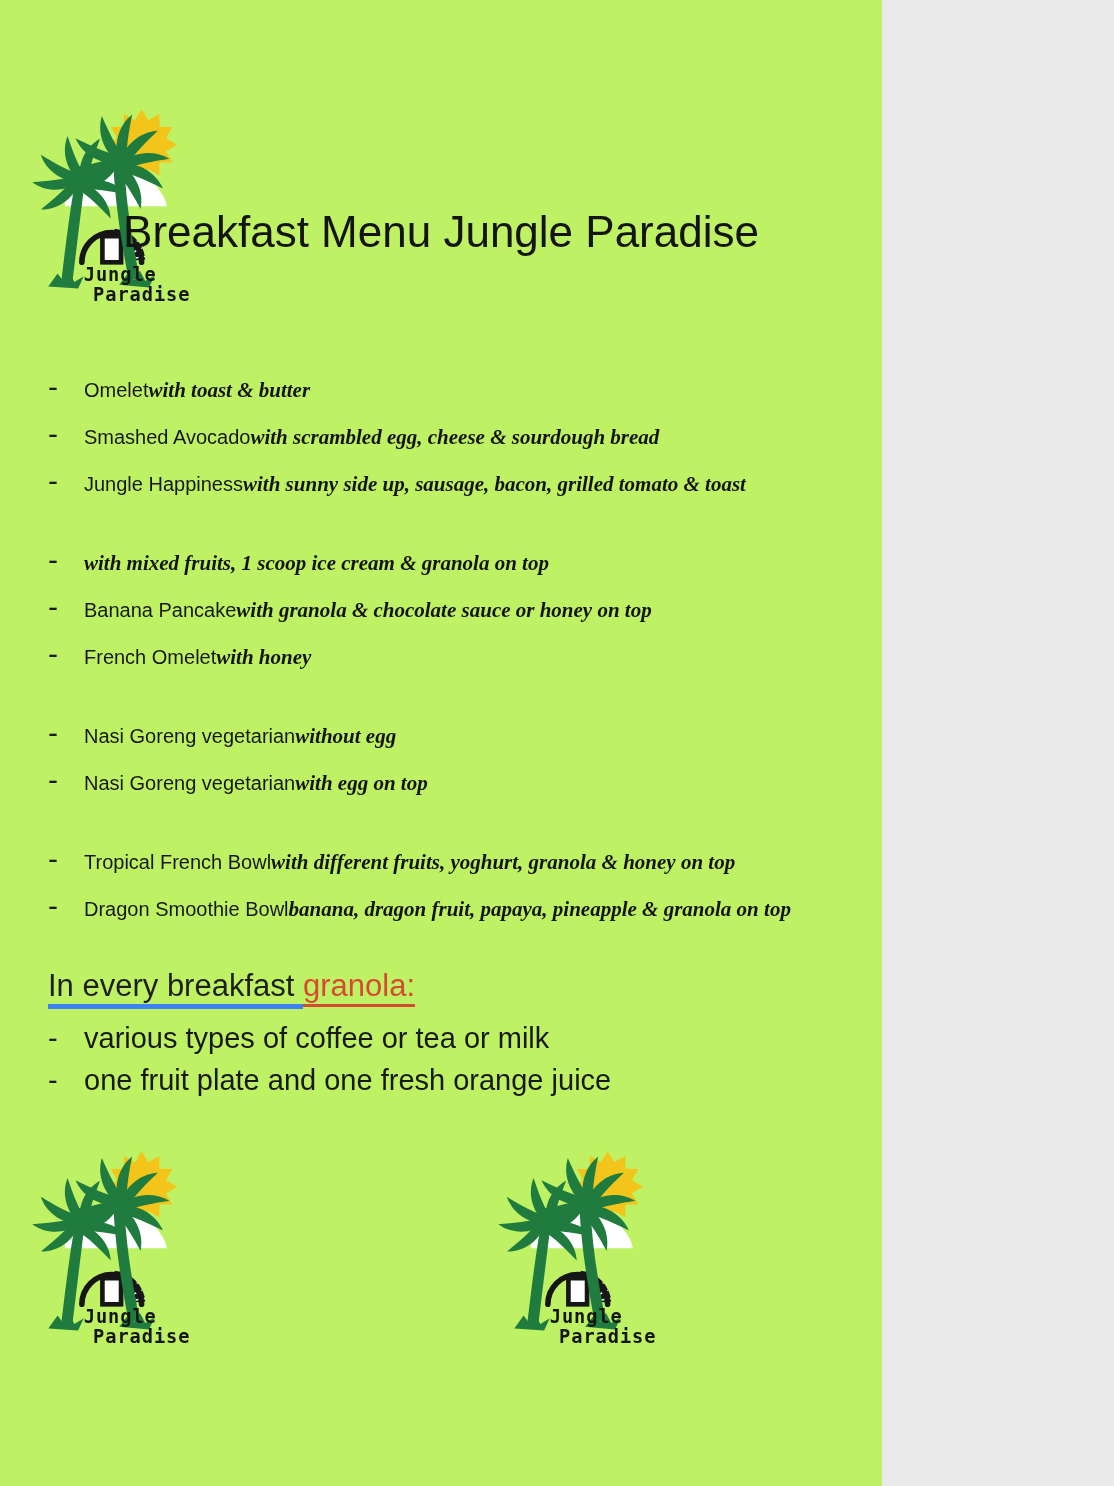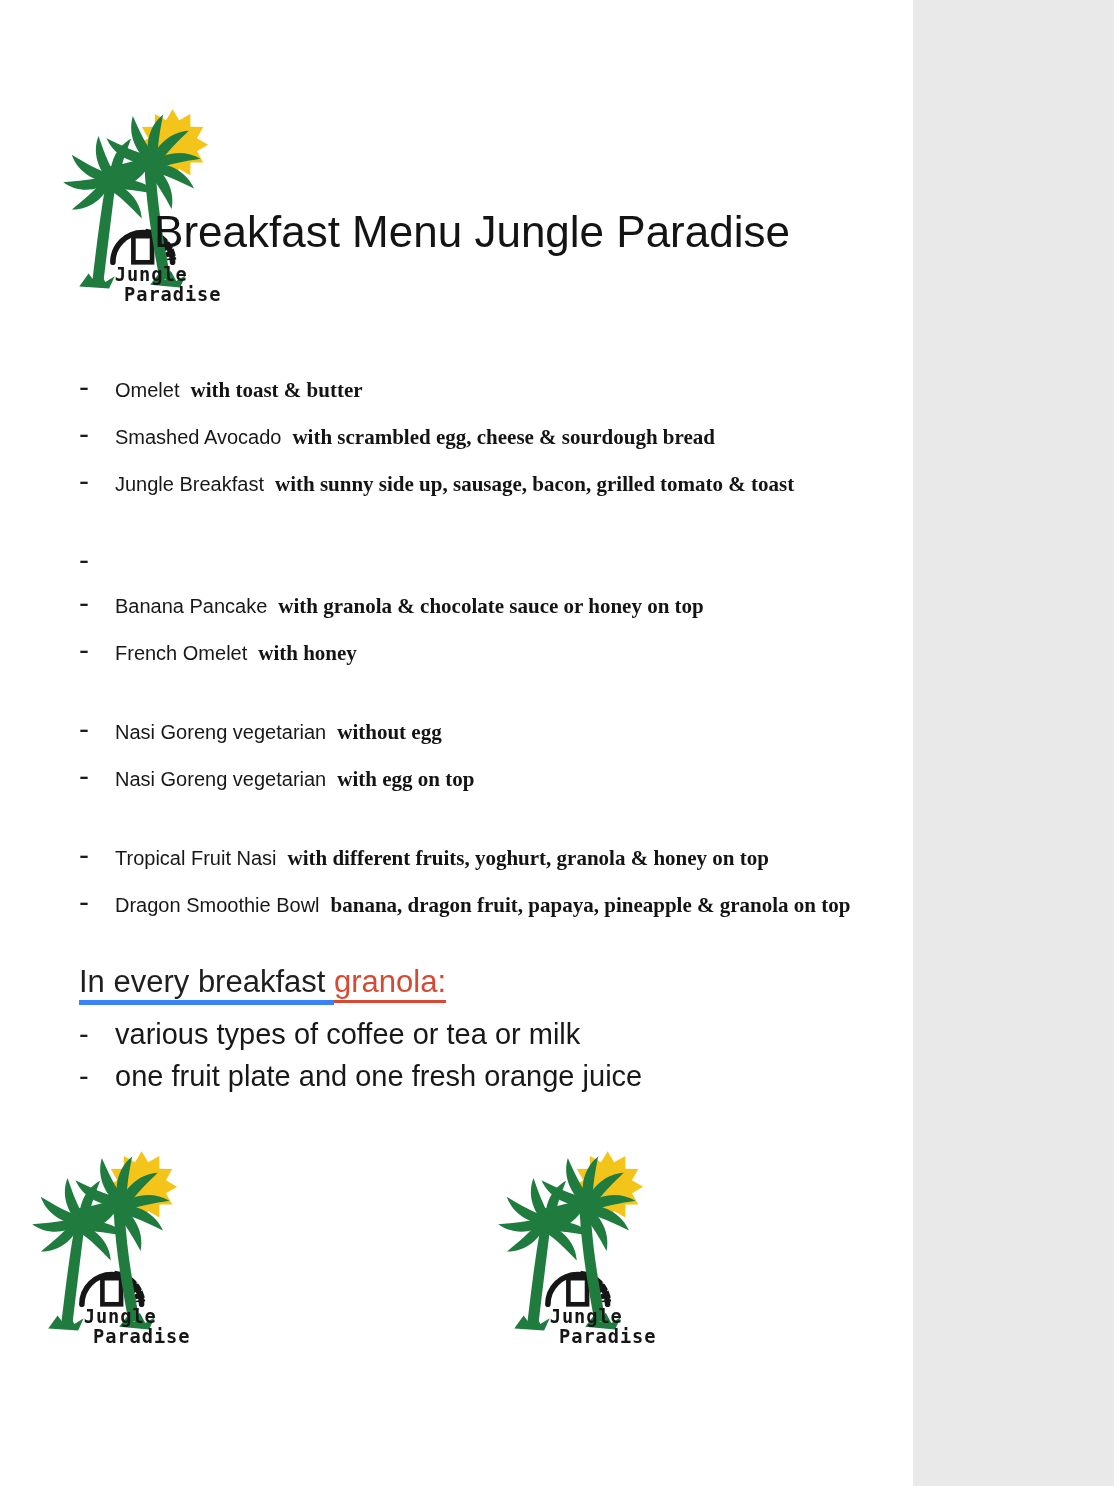--- a/index.html
+++ b/index.html
@@ -5,25 +5,24 @@
   :root{
     --palm-green:#1f7c3e;
     --sun-yellow:#f3c41a;
     --ink:#161616;
     --accent-red:#d64a33;
   }
   html,body{margin:0;padding:0;background:#e9e9e9;}
   .page{
     position:relative;
     width:882px;height:1486px;
-    background:#ffffff;
+    background:#bef264;
     overflow:hidden;
     font-family:"Liberation Sans",sans-serif;
     color:#1b1b1b;
-    padding-left:31px;
   }
   
   .logo{position:absolute;width:168px;height:215px;}
   .logo.tl{left:24px;top:96px;}
   .logo.tr{left:935px;top:96px;}
   .logo.bl{left:24px;top:1138px;}
   .logo.bm{left:490px;top:1138px;}
   .logo.br{left:918px;top:1138px;}
   .sun{fill:var(--sun-yellow);}
   .palm{fill:var(--palm-green);}
@@ -44,21 +43,21 @@
     letter-spacing:0px;white-space:nowrap;
   }
   
   .menu{padding:0 20px 0 48px;}
   .group{margin-bottom:32px;}
   .item{display:flex;align-items:baseline;line-height:43px;white-space:nowrap;}
   .dash{width:36px;flex:none;font-size:30px;color:#1b1b1b;}
   .iname{font-size:20px;color:#181818;}
   .idesc{
     font-family:"Liberation Serif",serif;font-weight:700;
-    font-size:21px;color:#141414;margin-left:11px;
+    font-size:21px;color:#141414;font-style:italic;
   }
   
   .included{margin-top:13px;}
   .inc-heading{font-size:31px;line-height:46px;margin-bottom:8px;white-space:pre;}
   .u-black{color:#1f1f1f;border-bottom:5px solid #3b82f6;padding-bottom:1px;}
   .u-red{color:var(--accent-red);border-bottom:3px solid var(--accent-red);padding-bottom:1px;}
   .b-item{display:flex;align-items:baseline;line-height:42px;white-space:nowrap;}
   .b-item .dash{font-size:29px;}
   .btext{font-size:29px;color:#181818;}
   .defs-holder{position:absolute;width:0;height:0;overflow:hidden;}
@@ -138,28 +137,29 @@
         <span class="iname">Omelet</span>
         <span class="idesc">with toast &amp; butter</span>
       </div>
       <div class="item">
         <span class="dash">-</span>
         <span class="iname">Smashed Avocado</span>
         <span class="idesc">with scrambled egg, cheese &amp; sourdough bread</span>
       </div>
       <div class="item">
         <span class="dash">-</span>
-        <span class="iname">Jungle Breakfast</span>
+        <span class="iname">Jungle Happiness</span>
         <span class="idesc">with sunny side up, sausage, bacon, grilled tomato &amp; toast</span>
       </div>
     </div>
 
     <div class="group">
       <div class="item">
         <span class="dash">-</span>
+        <span class="idesc">with mixed fruits, 1 scoop ice cream &amp; granola on top</span>
       </div>
       <div class="item">
         <span class="dash">-</span>
         <span class="iname">Banana Pancake</span>
         <span class="idesc">with granola &amp; chocolate sauce or honey on top</span>
       </div>
       <div class="item">
         <span class="dash">-</span>
         <span class="iname">French Omelet</span>
         <span class="idesc">with honey</span>
@@ -175,21 +175,21 @@
       <div class="item">
         <span class="dash">-</span>
         <span class="iname">Nasi Goreng vegetarian</span>
         <span class="idesc">with egg on top</span>
       </div>
     </div>
 
     <div class="group">
       <div class="item">
         <span class="dash">-</span>
-        <span class="iname">Tropical Fruit Nasi</span>
+        <span class="iname">Tropical French Bowl</span>
         <span class="idesc">with different fruits, yoghurt, granola &amp; honey on top</span>
       </div>
       <div class="item">
         <span class="dash">-</span>
         <span class="iname">Dragon Smoothie Bowl</span>
         <span class="idesc">banana, dragon fruit, papaya, pineapple &amp; granola on top</span>
       </div>
     </div>
 
     <div class="included">

